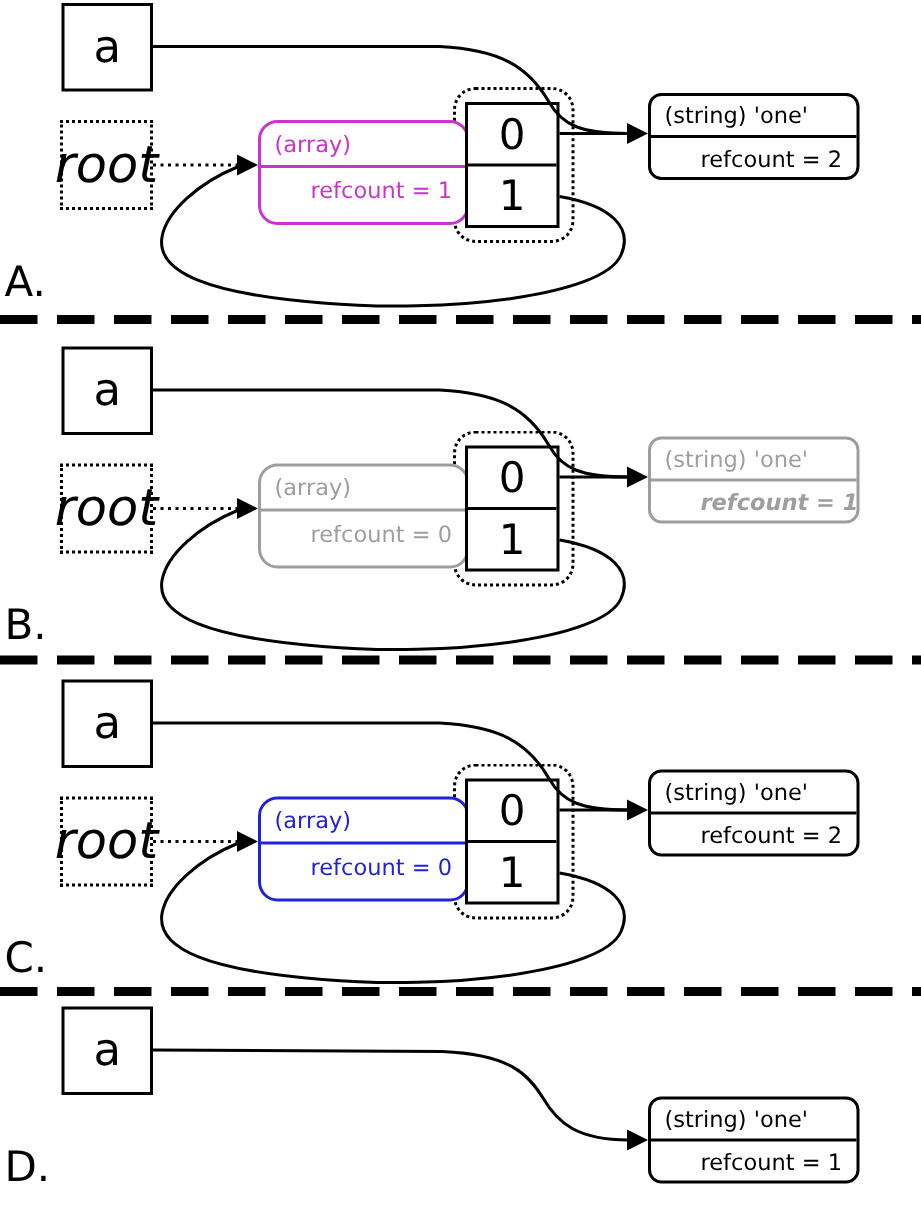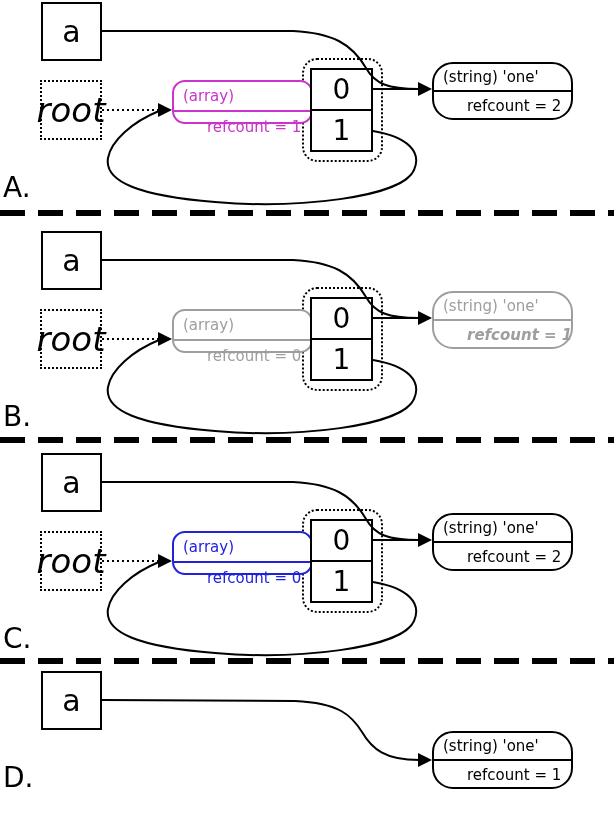--- a/index.html
+++ b/index.html
@@ -11,24 +11,24 @@
            display:flex;align-items:center;justify-content:center;font-size:30px;}
   
   .root-box{width:62px;height:60px;border:2px dotted #000;background:#fff;
             display:flex;align-items:center;justify-content:center;
             font-size:34px;font-style:italic;}
   
   .zval{width:141px;background:#fff;border:2px solid #000;border-radius:13px;}
   .zval .row{height:28px;display:flex;align-items:center;padding-left:9px;
              font-size:15px;white-space:nowrap;}
   .zval .row2{border-top:2px solid currentColor;height:28px;padding-left:33px;}
-  .array-zval{height:44px;}
+  .array-zval{height:70px;}
   .array-zval .row{height:28px;}
   .array-zval .row2{height:30px;}
-  .string-zval{height:58px;border-radius:21px;}
+  .string-zval{height:58px;border-radius:9px;}
   .string-zval .row{height:26px;}
   .string-zval .row2{height:28px;}
   .emph{font-style:italic;font-weight:bold;}
   
   .ht-container{width:81px;height:104px;border:2px dotted #000;border-radius:15px;background:transparent;}
   .val-table{width:63px;height:84px;border:2px solid #000;background:#fff;}
   .val-table .cell{height:39px;display:flex;align-items:center;justify-content:center;font-size:28px;}
   .val-table .cell2{border-top:2px solid #000;}
   .panel-label{font-size:28px;}
   svg.overlay{position:absolute;left:0;top:0;pointer-events:none;}

